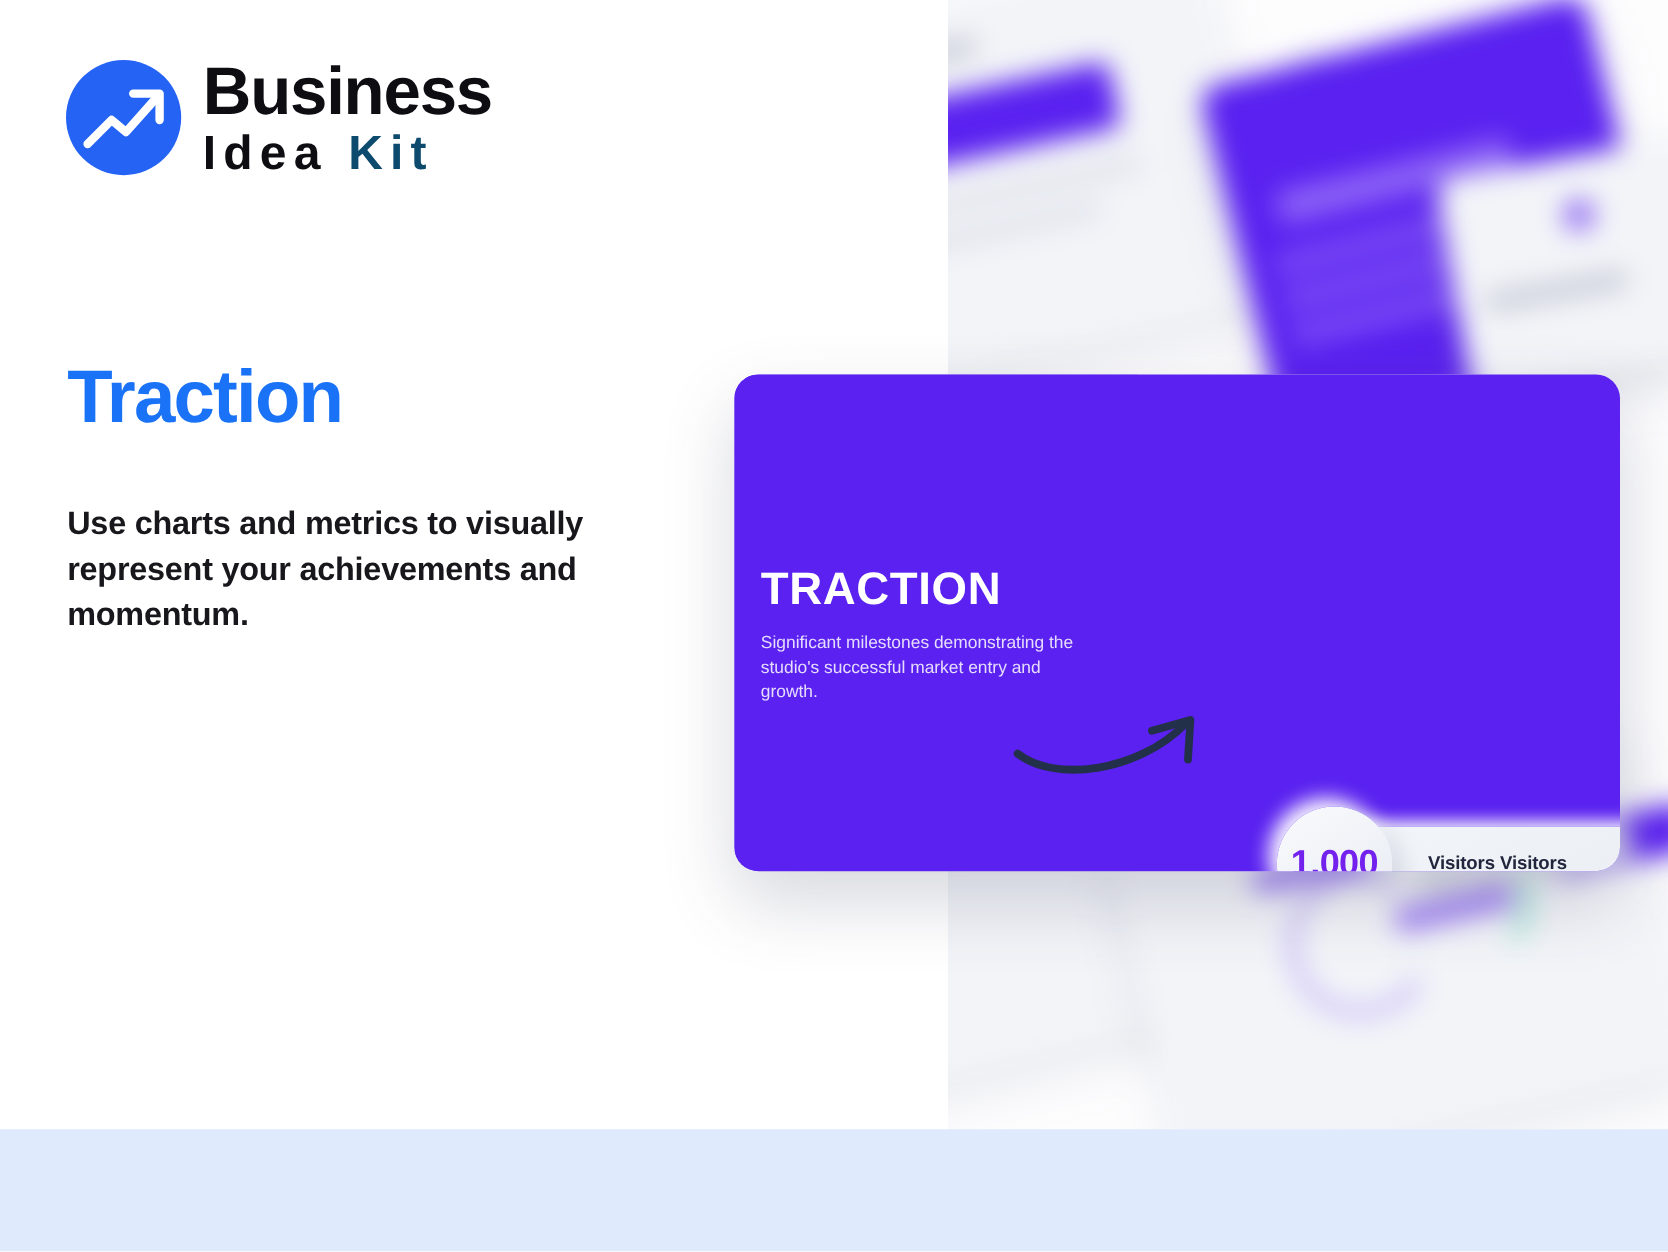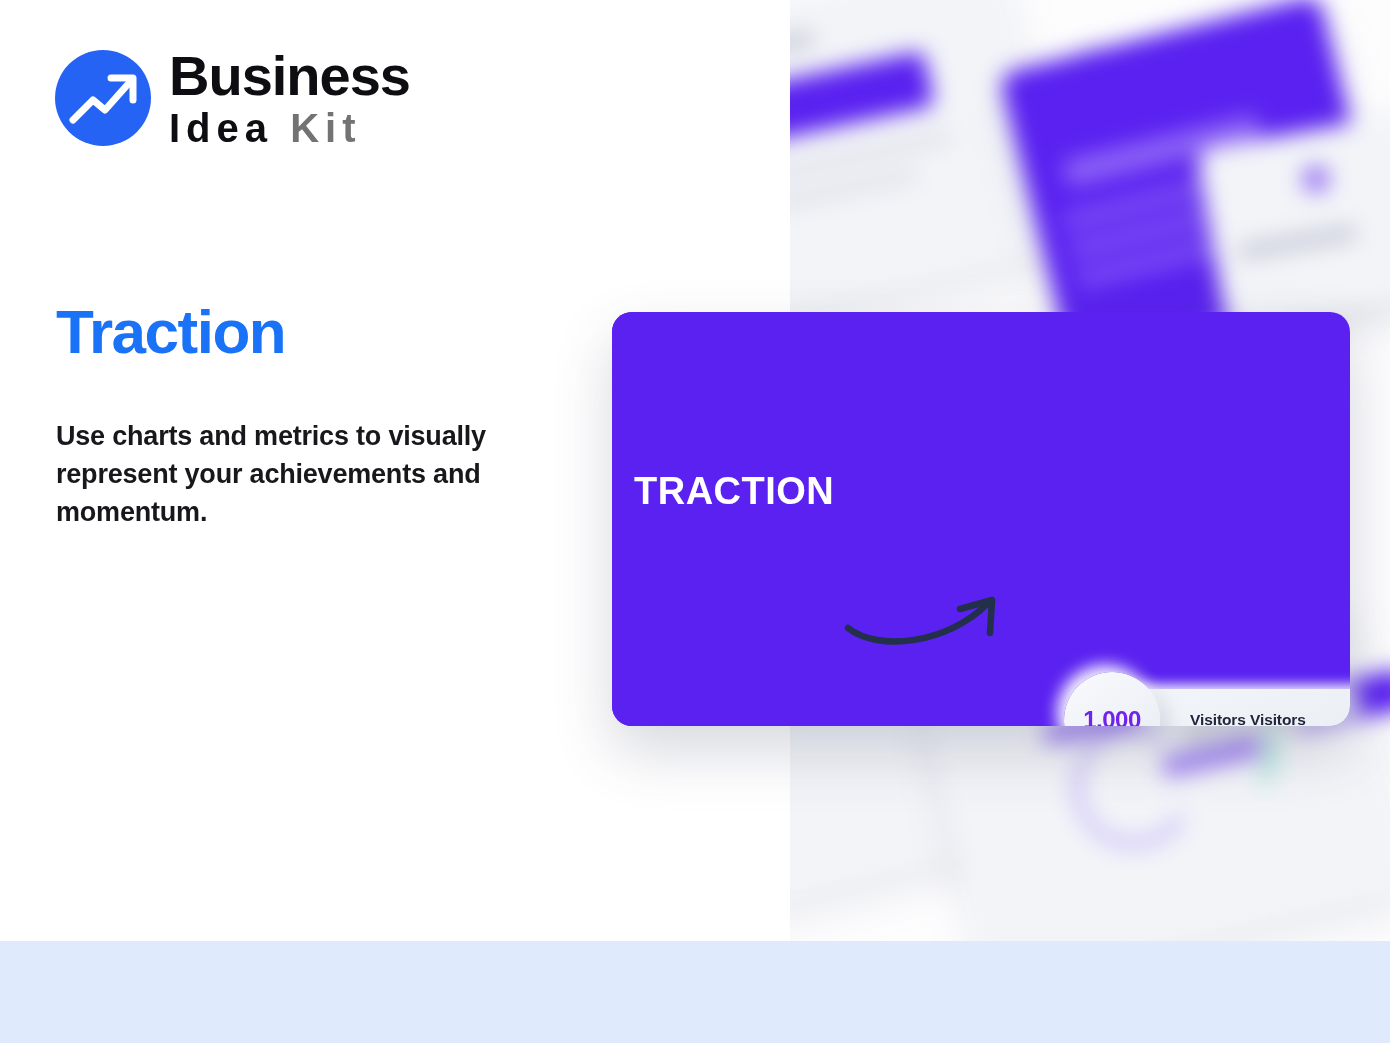--- a/index.html
+++ b/index.html
@@ -13,21 +13,21 @@
 
   
   .left-panel { position: absolute; left: 0; top: 0; width: 790px; height: 964px; background: #fff; z-index: 5; padding-left: 32px; }
 
   .logo-block { position: absolute; left: 55px; top: 48px; display: flex; align-items: center; gap: 18px; }
   .logo-mark { width: 96px; height: 96px; border-radius: 50%; background: #2563f5; position: relative; overflow: hidden; flex: none; }
   .logo-mark svg { position: absolute; left: 0; top: 0; }
   .logo-words { display: flex; flex-direction: column; line-height: 1; }
   .logo-line1 { font-size: 56px; font-weight: 700; letter-spacing: -1px; color: #0d0d12; }
   .logo-line2 { font-size: 40px; font-weight: 700; letter-spacing: 6px; color: #0d0d12; margin-top: 4px; }
-  .logo-line2 .kit { color: #737373; }
+  .logo-line2 .kit { color: #0c4a6e; }
 
   .headline { position: absolute; left: 56px; top: 296px; font-size: 62px; font-weight: 700; color: #1a73f7; letter-spacing: -1.5px; }
 
   .body-copy { position: absolute; left: 56px; top: 418px; width: 510px; }
   .body-copy p { font-size: 27px; line-height: 1.40; font-weight: 700; color: #17171c; letter-spacing: -0.2px; }
   .body-copy p + p { margin-top: 38px; }
 
   
   .bg-deck { position: absolute; left: 790px; top: 0; width: 600px; height: 941px; overflow: hidden; background: #fdfdfe; }
   .bg-deck .blurwrap { position: absolute; inset: -60px; filter: blur(11px); }
@@ -62,21 +62,21 @@
   
   .metrics { position: absolute; left: 0; top: 0; width: 738px; height: 414px; z-index: 4; }
   .metric { position: absolute; display: flex; align-items: center; }
   .metric-circle {
     width: 96px; height: 96px; border-radius: 50%; flex: none;
     background: linear-gradient(145deg, #f6f8fb 15%, #e7ebf2 100%);
     box-shadow: -7px -7px 16px rgba(255,255,255,0.95), 8px 9px 18px rgba(160,168,190,0.40);
     display: flex; align-items: center; justify-content: center;
     position: relative; z-index: 2;
   }
-  .metric-value { font-size: 24px; font-weight: 700; letter-spacing: -0.5px; }
+  .metric-value { font-size: 30px; font-weight: 700; letter-spacing: -0.5px; }
   .metric-pill {
     height: 62px; border-radius: 12px; margin-left: -26px;
     background: linear-gradient(150deg, #f1f4f8 10%, #e9edf3 100%);
     box-shadow: -5px -5px 12px rgba(255,255,255,0.85), 6px 7px 16px rgba(160,168,190,0.32);
     display: flex; align-items: center; padding-left: 56px; padding-right: 22px;
     position: relative; z-index: 1;
   }
   .metric-label { font-size: 15.5px; font-weight: 700; color: #22263c; line-height: 1.25; letter-spacing: -0.1px; }
 
   .m1 { left: 452px; top: 360px; }
@@ -157,20 +157,21 @@
 
   <div class="traction-card">
 
     <div class="purple-blob"></div>
     <div class="purple-blob-clip">
         <div class="fill"></div>
       </div>
 
     <div class="card-text">
       <div class="card-title">TRACTION</div>
+      <div class="card-sub">Significant milestones demonstrating the studio's successful market entry and growth.</div>
     </div>
 
     <div class="arrow-wrap">
       <svg width="170" height="70" viewBox="0 0 170 70" aria-hidden="true">
         <path d="M8 38 C38 62, 108 54, 148 13" fill="none" stroke="#23304a" stroke-width="6.5" stroke-linecap="round"></path>
         <path d="M120 19 L152 10 L150 43" fill="none" stroke="#23304a" stroke-width="6.5" stroke-linecap="round" stroke-linejoin="round"></path>
       </svg>
     </div>
 
     <div class="metrics">

